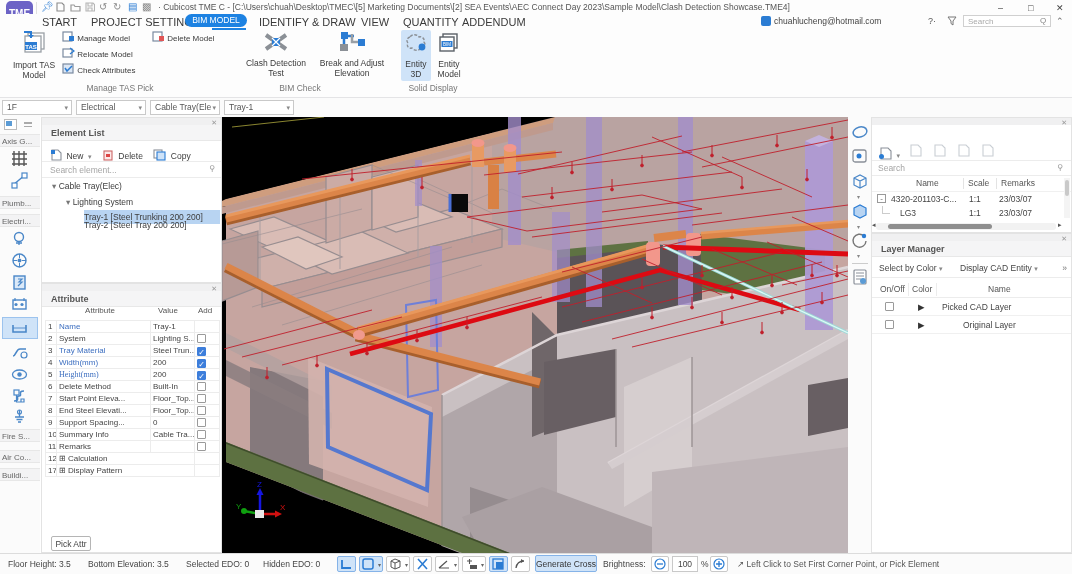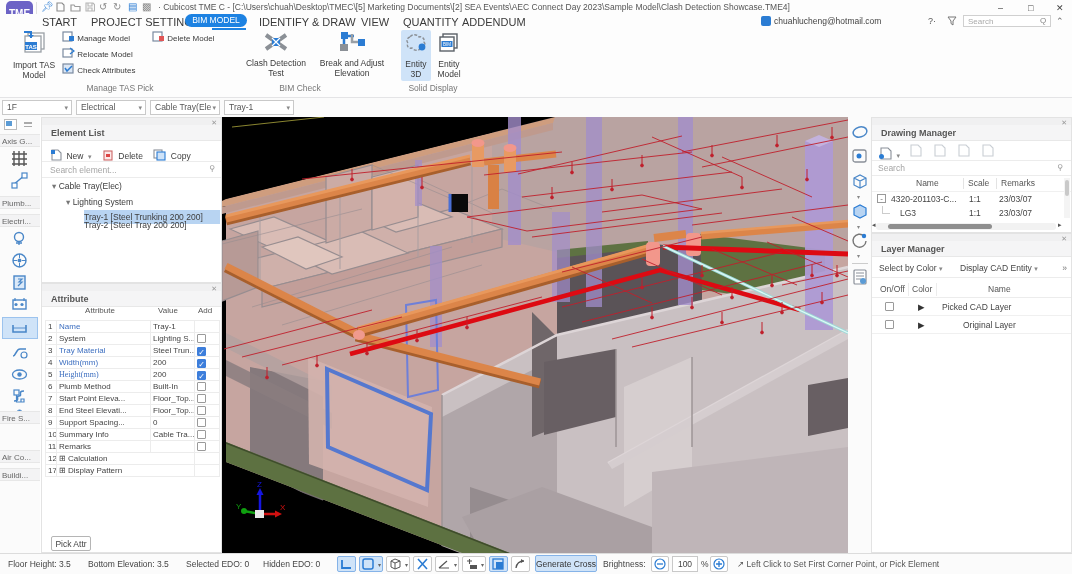--- a/index.html
+++ b/index.html
@@ -239,21 +239,21 @@
       <path d="M13 3 C6 3 12 8 8 8 C4 8 10 13 3 13" fill="none" stroke="#4a87c8" stroke-width="1.6"></path>
     </svg>
 <svg class="abs sicon" style="top:388px;" viewBox="0 0 17 17">
       <rect x="3" y="2" width="5" height="5" fill="none" stroke="#4a87c8" stroke-width="1.2"></rect>
       <path d="M5.5 7 V14 H13 M10 11 h3 v3 h-3 z" fill="none" stroke="#4a87c8" stroke-width="1.2"></path>
     </svg>
 <svg class="abs sicon" style="top:408px;" viewBox="0 0 17 17">
       <path d="M8.5 2 V9 M4 9 h9 M5.5 11.5 h6 M7 14 h3" stroke="#4a87c8" stroke-width="1.3"></path>
       <circle cx="8.5" cy="4" r="2" fill="none" stroke="#4a87c8" stroke-width="1.1"></circle>
     </svg>
-<div class="abs striplab" style="top:411px;">Fire S...</div>
+<div class="abs striplab" style="top:429px;">Fire S...</div>
 <div class="abs striplab" style="top:450px;">Air Co...</div>
 <div class="abs striplab" style="top:468px;">Buildi...</div>
 
 <div id="elist" class="abs panel">
   <div class="minibar">
         <span class="pclose">✕</span>
       </div>
   <div class="phead" style="top:7px;">Element List</div>
   <div class="abs" style="left:8px;top:27px;width:165px;height:16px;">
     <svg width="12" height="12" viewBox="0 0 12 12" style="vertical-align:-2px">
@@ -325,21 +325,21 @@
               <td><span class="chk on" style="position:relative;display:inline-block;top:1px;">✓</span></td>
             </tr>
       <tr>
               <td>5</td>
               <td style="color:#3d6fc0;font-family:Liberation Serif, serif;">Height(mm)</td>
               <td>200</td>
               <td><span class="chk on" style="position:relative;display:inline-block;top:1px;">✓</span></td>
             </tr>
       <tr>
               <td>6</td>
-              <td>Plumb Method</td>
+              <td>Delete Method</td>
               <td>Built-In</td>
               <td><span class="chk" style="position:relative;display:inline-block;top:1px;"></span></td>
             </tr>
       <tr>
               <td>7</td>
               <td>Start Point Eleva...</td>
               <td>Floor_Top...</td>
               <td><span class="chk" style="position:relative;display:inline-block;top:1px;"></span></td>
             </tr>
       <tr>
@@ -631,21 +631,20 @@
 <svg class="abs" style="left:851px;top:268px;" width="18" height="18" viewBox="0 0 18 18">
       <rect x="3" y="2" width="12" height="14" rx="1" fill="#fff" stroke="#8a9099" stroke-width="1.2"></rect>
       <path d="M5 5 h8 M5 8 h8 M5 11 h5" stroke="#8a9099" stroke-width="1"></path>
       <circle cx="12" cy="13" r="3" fill="#5b9bd5"></circle>
     </svg>
 
 <div id="dmgr" class="abs panel">
   <div class="minibar">
         <span class="pclose">✕</span>
       </div>
-  <div class="phead" style="top:7px;">Drawing Manager</div>
   <div class="abs" style="left:6px;top:26px;">
     <svg width="14" height="13" viewBox="0 0 14 13" style="vertical-align:-2px">
           <path d="M3 1 h7 l3 3 v8 h-10 z" fill="#fff" stroke="#8a9099" stroke-width="1.1"></path>
           <circle cx="3.5" cy="9.5" r="2.5" fill="#2b7cd3"></circle>
         </svg>
     <span style="color:#888;font-size:7px;">▾</span>
   </div>
   <svg class="abs" style="left:36px;top:26px;" width="14" height="13" viewBox="0 0 14 13">
         <path d="M3 1 h7 l3 3 v8 h-10 z" fill="#fff" stroke="#c9ced4" stroke-width="1.1"></path>
       </svg>

